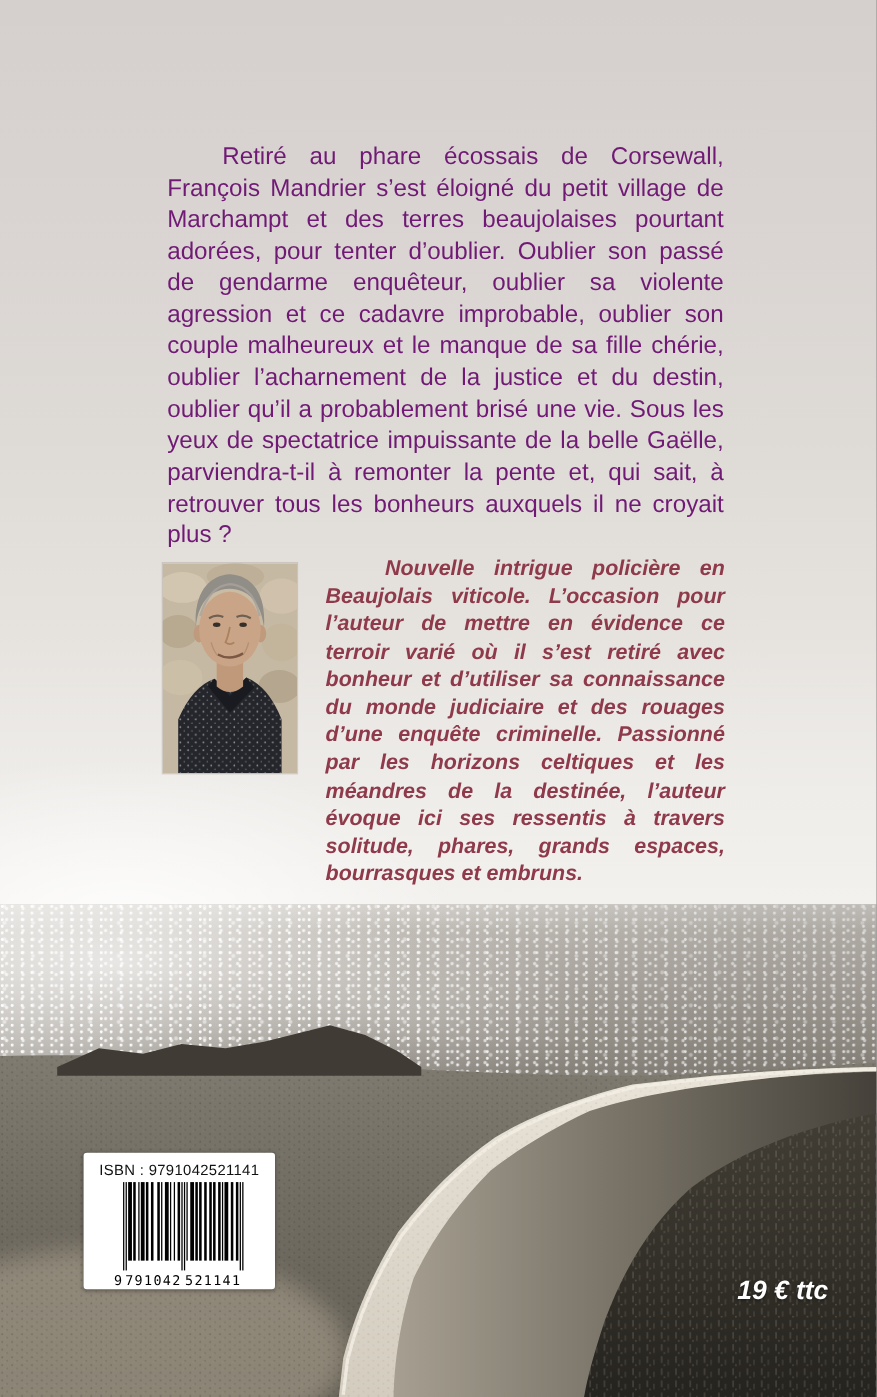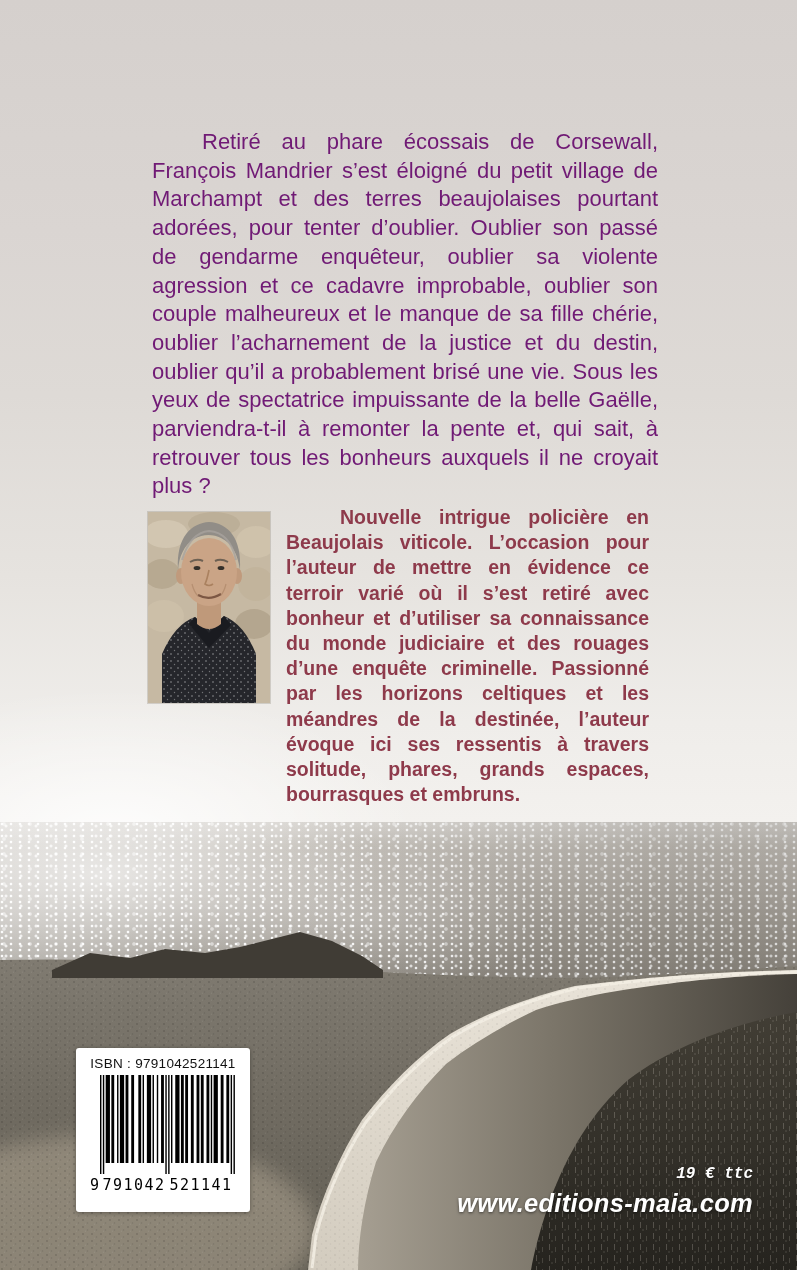--- a/index.html
+++ b/index.html
@@ -42,44 +42,44 @@
     font-size:22px;line-height:28.7px;
     text-align:justify;text-indent:50px;
     color:#701a75;margin:0;
   }
   
   .author-photo{
     position:absolute;left:148px;top:512px;width:122px;height:191px;
     box-shadow:0 0 0 1px rgba(120,110,95,.25);
   }
   .quote{
-    position:absolute;left:286px;top:505px;width:363px;
-    font-size:19.5px;line-height:25.2px;font-weight:bold;
+    position:absolute;left:296px;top:505px;width:363px;
+    font-size:19.5px;line-height:25.2px;font-style:italic;font-weight:bold;
     text-align:justify;text-indent:54px;
     color:#8e3a4b;margin:0;
   }
   
   .barcode-box{
-    position:absolute;left:76px;top:1048px;width:174px;height:164px;
+    position:absolute;left:76px;top:1048px;width:174px;height:124px;
     background:#ffffff;border-radius:3px;
     display:flex;flex-direction:column;align-items:center;
     box-shadow:0 1px 4px rgba(0,0,0,.35);
   }
   .isbn-label{
     margin-top:8px;font-size:13.5px;letter-spacing:.3px;color:#111;
     font-family:"Liberation Sans",sans-serif;white-space:nowrap;
   }
   .barcode-svg{margin-top:2px;}
   
   .pricing{
     position:absolute;right:44px;top:1160px;text-align:right;
     color:#ffffff;font-style:italic;font-weight:bold;
     text-shadow:0 1px 3px rgba(0,0,0,.55);
   }
-  .price{font-size:16px;line-height:28px;font-family:Liberation Mono, monospace;}
+  .price{font-size:24px;line-height:28px;}
   .website{font-size:25.5px;line-height:31px;letter-spacing:.3px;}
 </style>
 </head>
 <body>
 
 <div class="cover">
 
   <div class="sky"></div>
   <div class="sea"></div>
   <div class="sea-glow"></div>
@@ -214,16 +214,15 @@
         <rect x="143.64" y="2" width="1.42" height="99" fill="#000"></rect>
         <rect x="146.48" y="2" width="1.42" height="99" fill="#000"></rect>
         <text x="3" y="117" style="font-family:'DejaVu Sans Mono',monospace;font-size:15px;fill:#000">9</text>
         <text x="47" y="117" text-anchor="middle" letter-spacing="1.5" style="font-family:'DejaVu Sans Mono',monospace;font-size:15px;fill:#000">791042</text>
         <text x="114" y="117" text-anchor="middle" letter-spacing="1.5" style="font-family:'DejaVu Sans Mono',monospace;font-size:15px;fill:#000">521141</text>
       </svg>
   </div>
 
   <div class="pricing">
     <div class="price">19 € ttc</div>
-    <div class="website">www.editions-maia.com</div>
   </div>
 
 </div>
 
 </body></html>

